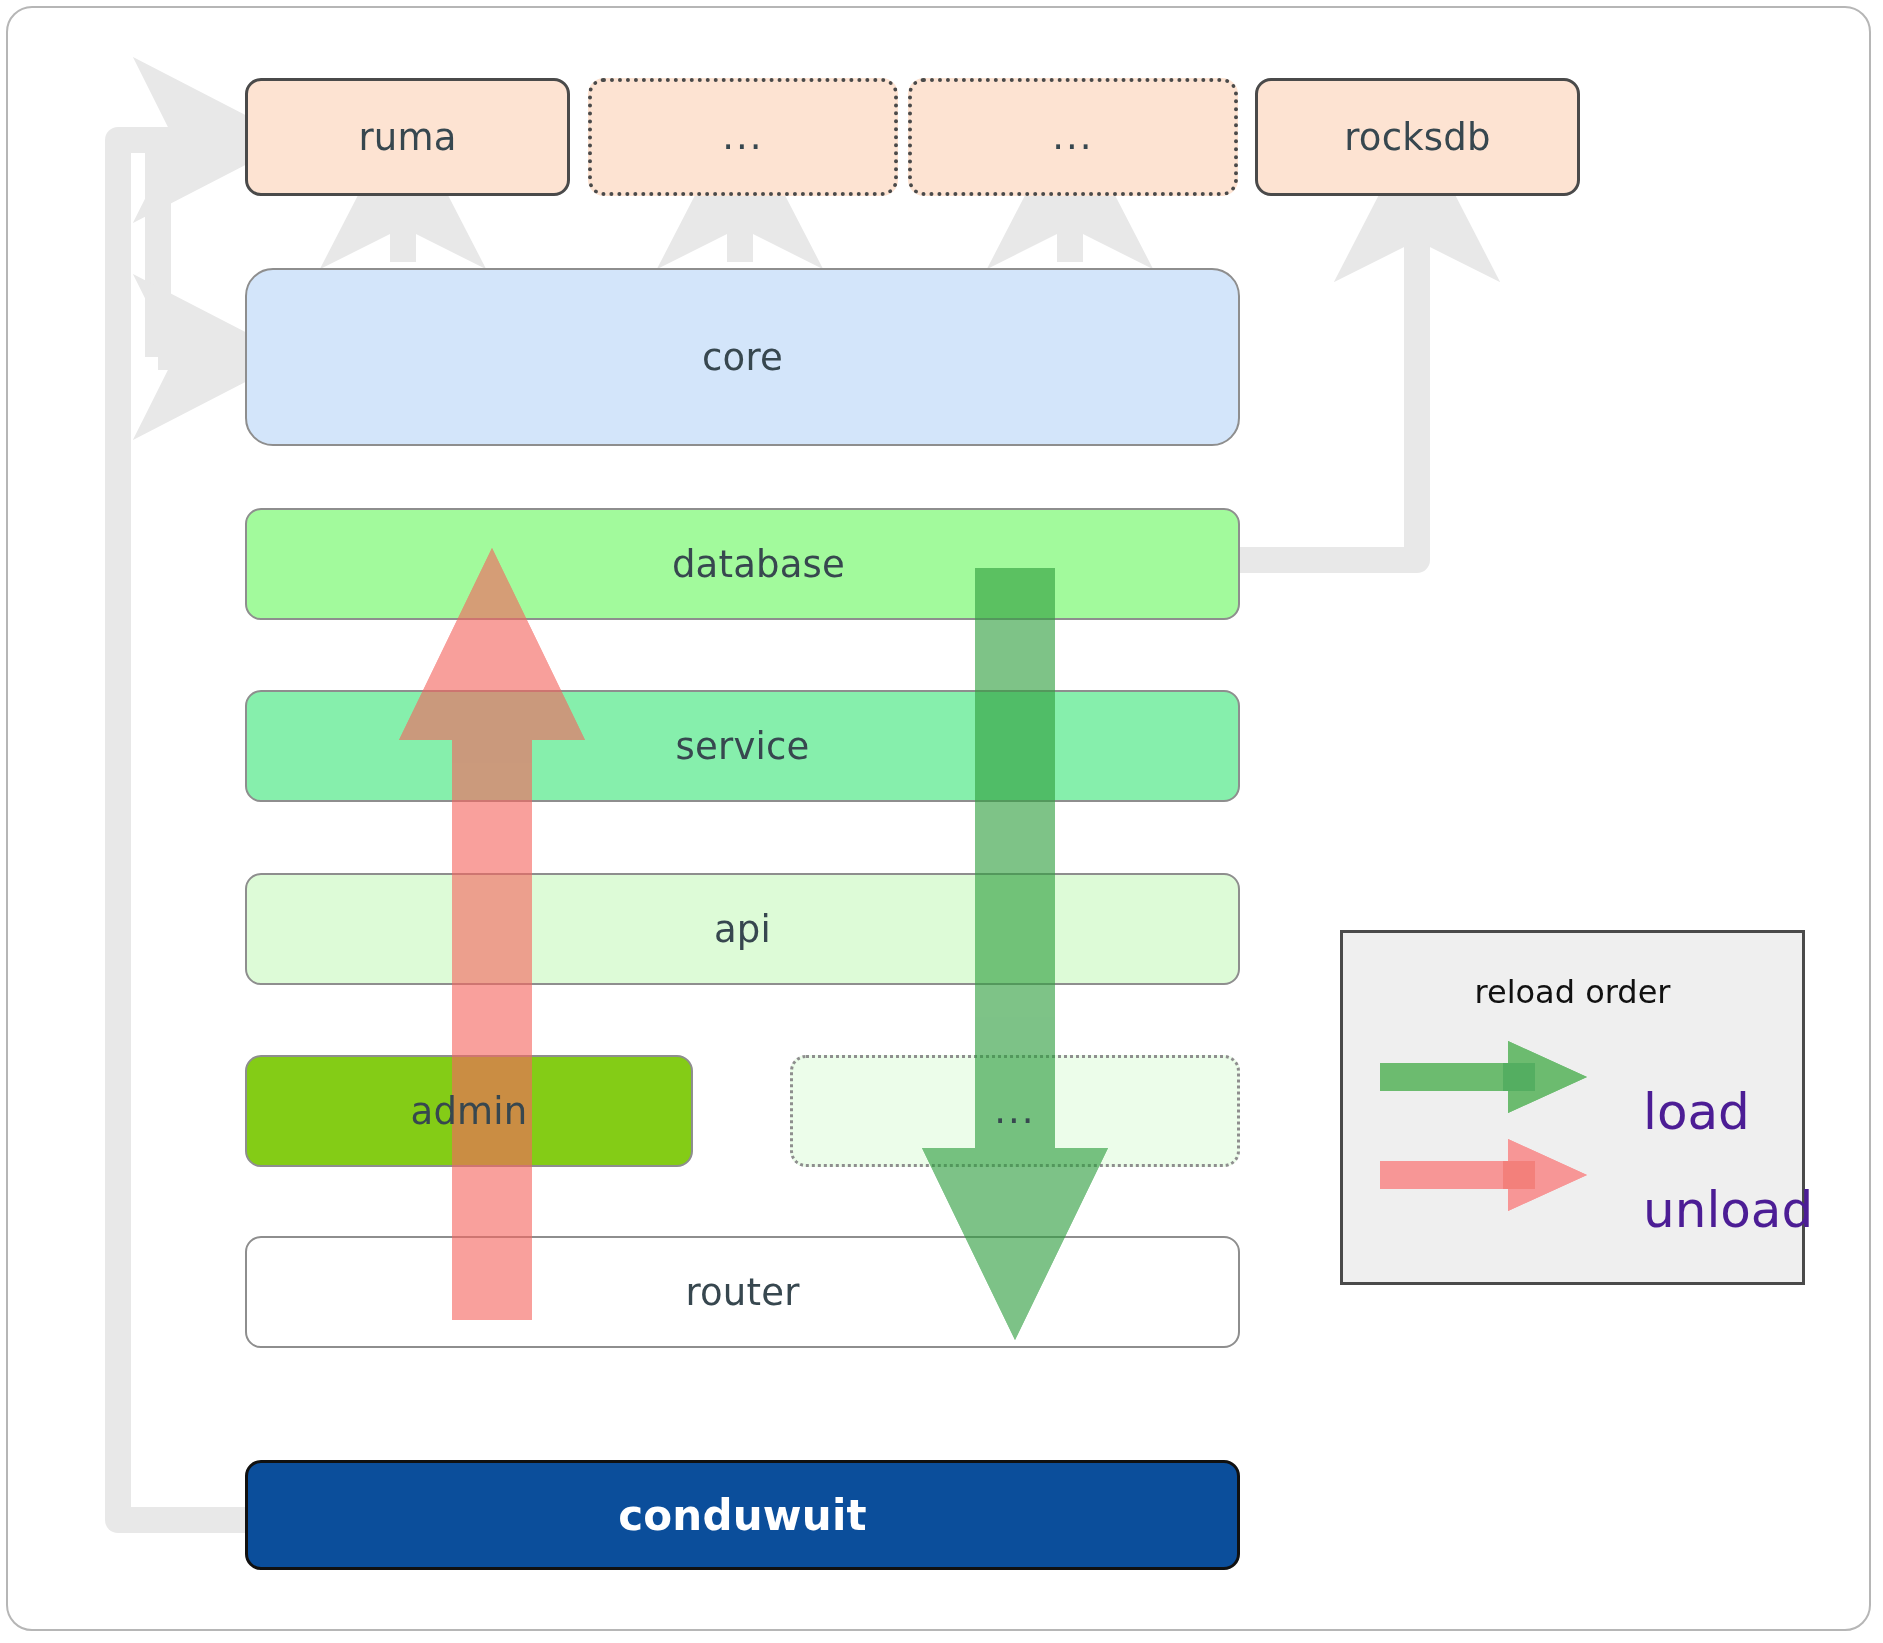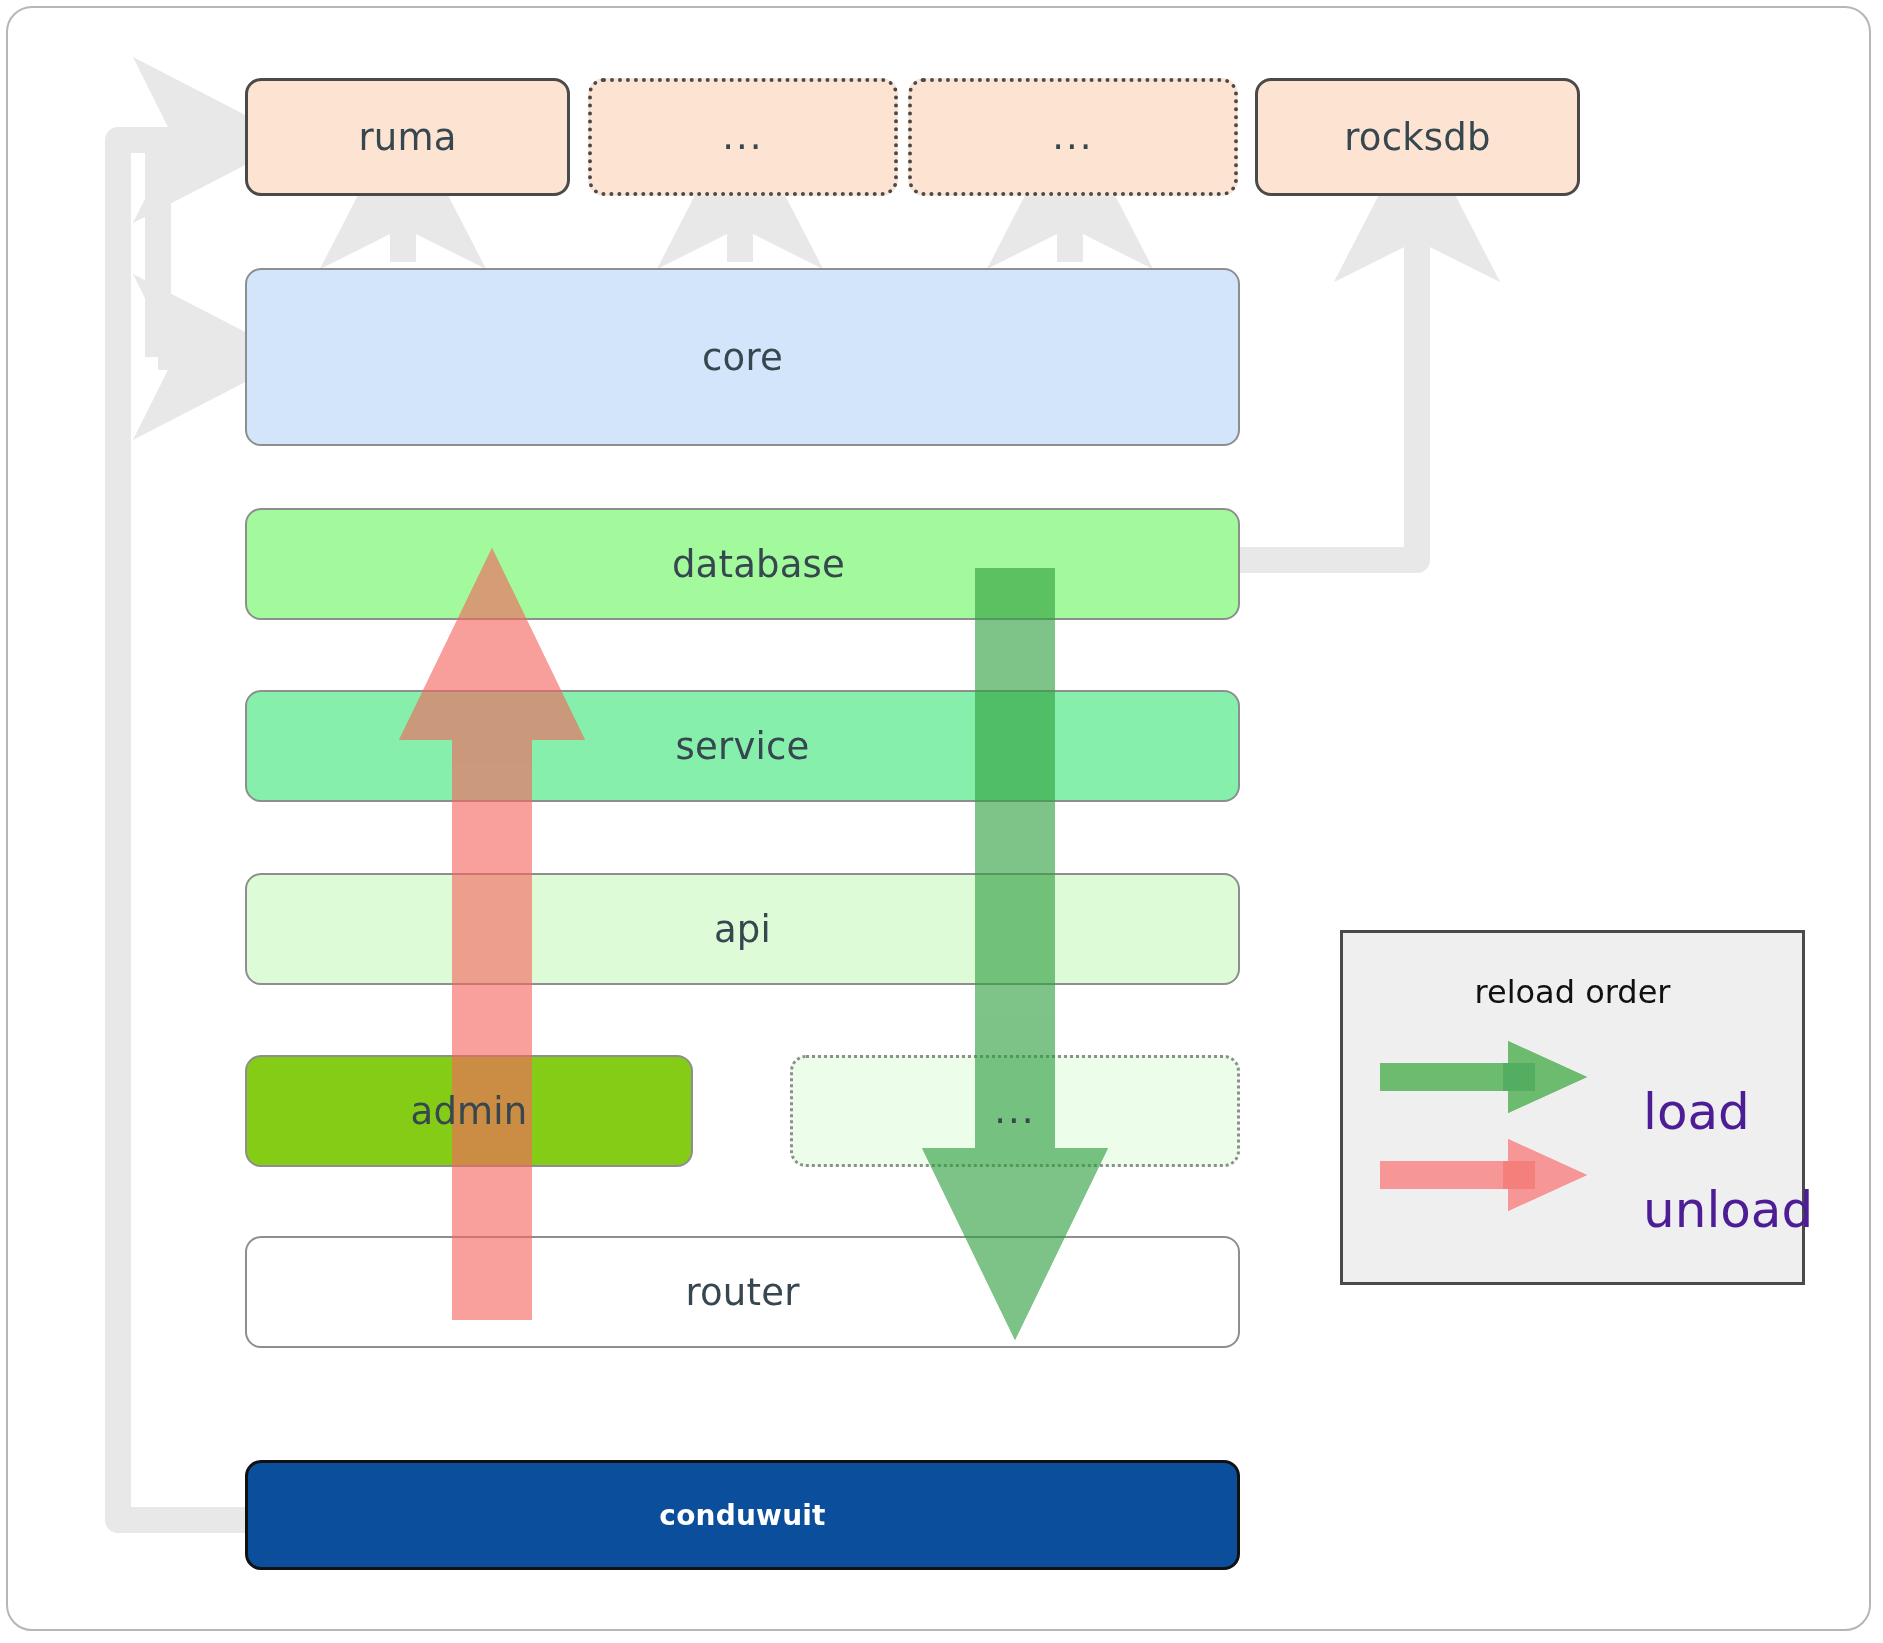--- a/index.html
+++ b/index.html
@@ -50,21 +50,21 @@
     height: 118px;
   }
   .dep.dotted { border-style: dotted; border-width: 4px; }
   .dep .lbl { font-size: 37px; }
   .dots { letter-spacing: 2px; font-size: 37px; line-height: 0.6; }
 
   
   .core {
     background: #d3e5fa;
     border: 2px solid #8e8e8e;
-    border-radius: 16px;
+    border-radius: 28px;
   }
   
   .layer {
     border: 2px solid #8e8e8e;
     border-radius: 16px;
   }
   .layer.dotted { border-style: dotted; border-width: 3px; }
 
   .l-database { background: #a2fa9c; padding-left: 32px; }
   .l-service  { background: #86efac; }
@@ -73,21 +73,21 @@
   .l-dots     { background: #ecfdea; }
   .l-router   { background: #ffffff; }
 
   
   .conduwuit {
     background: #0b4e9b;
     border: 3px solid #111111;
     border-radius: 16px;
     color: #ffffff;
     font-weight: 700;
-    font-size: 28px;
+    font-size: 42px;
   }
 
   
   #legend {
     position: absolute;
     background: #efefef;
     border: 3px solid #4a4a4a;
     box-sizing: border-box;
   }
   #legend-title {

